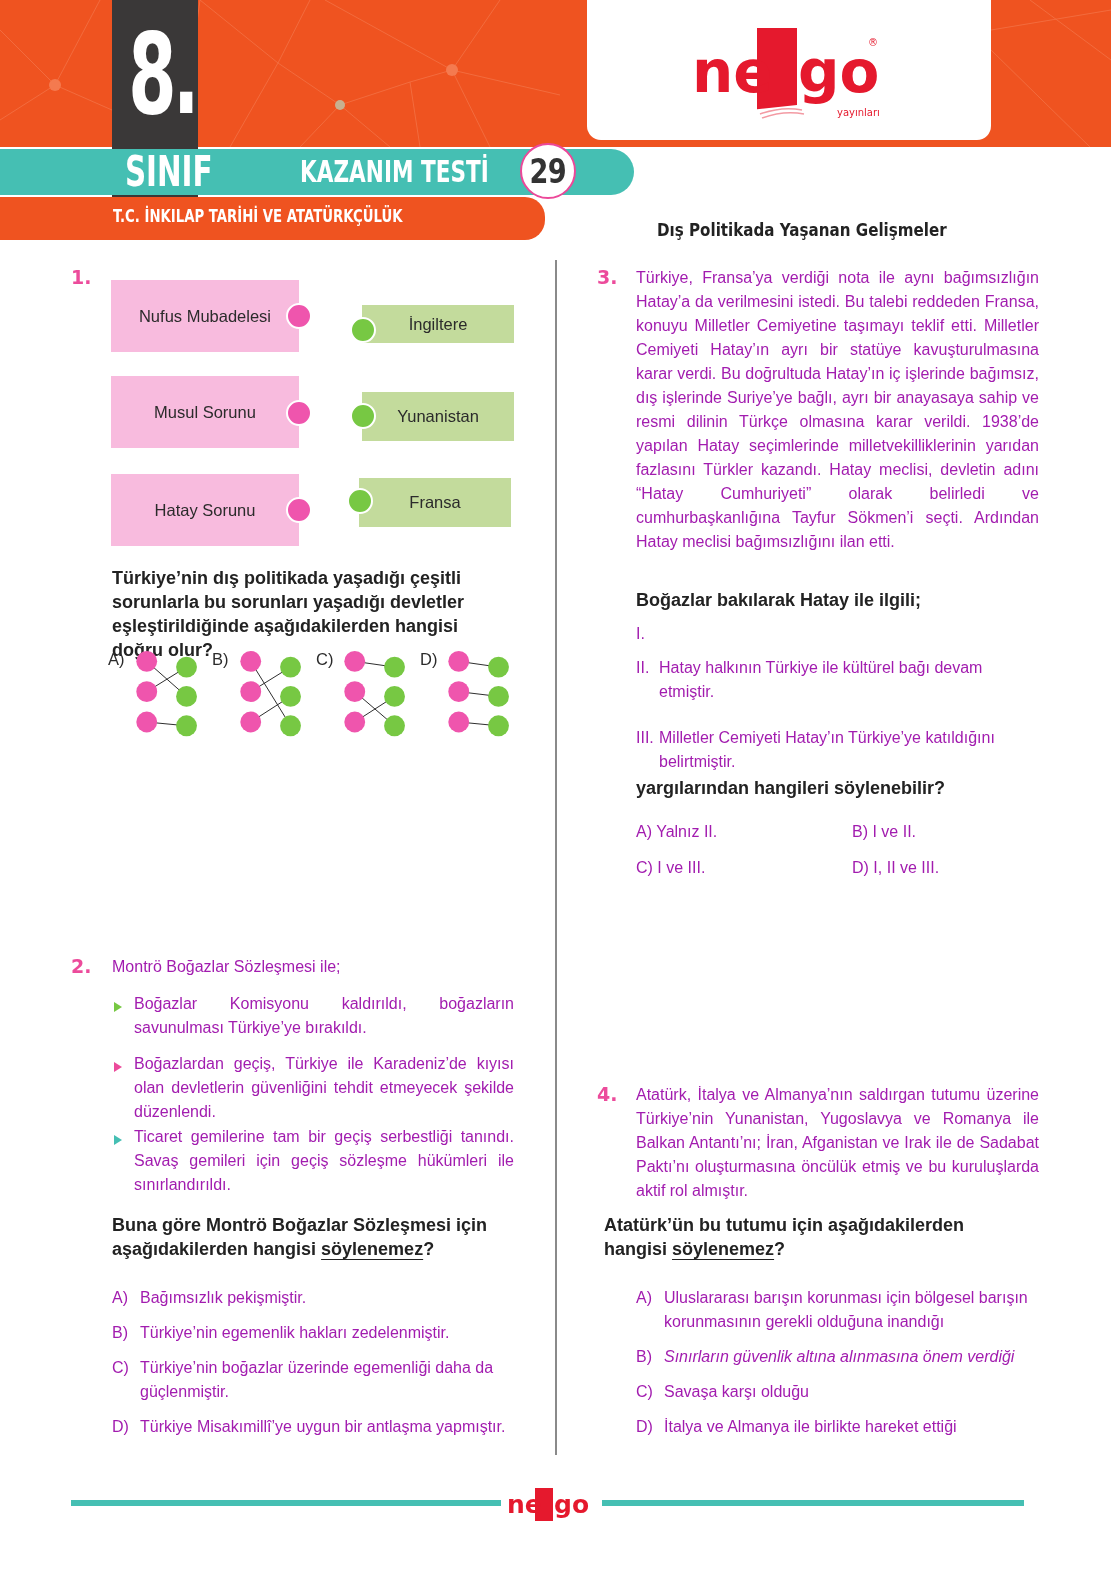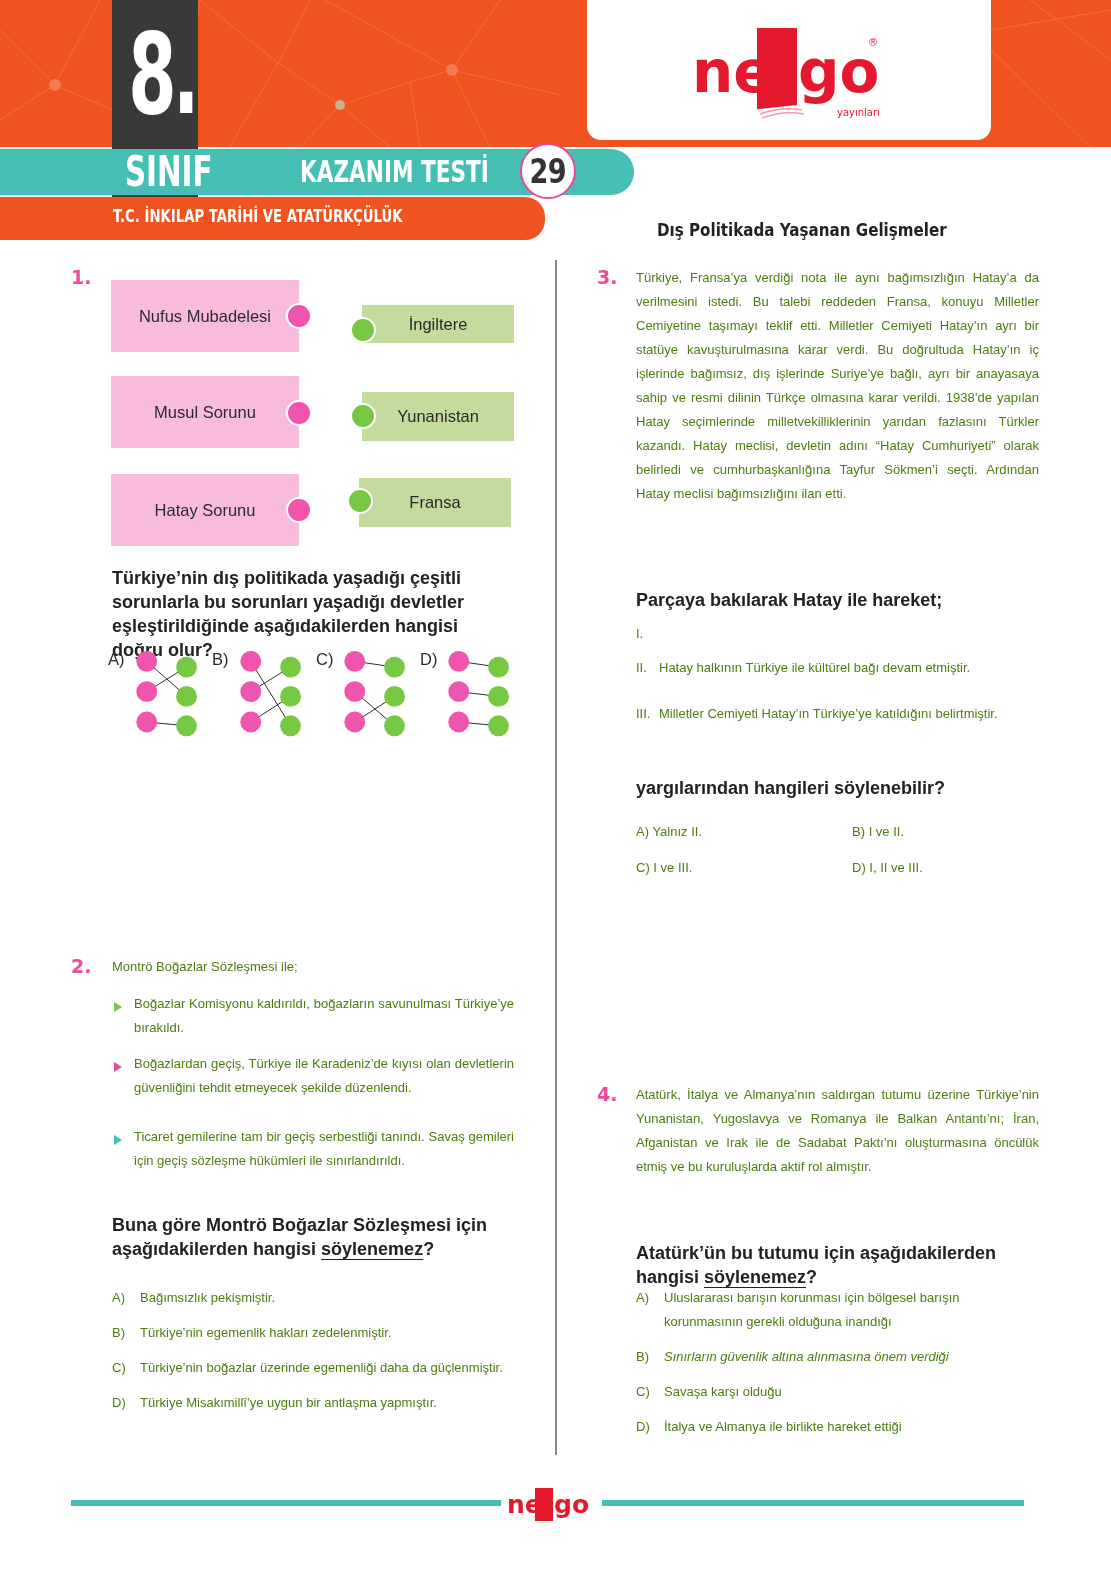--- a/index.html
+++ b/index.html
@@ -31,21 +31,21 @@
 
   .logo-card { position: absolute; left: 587px; top: 0; width: 404px; height: 140px; background: #ffffff; border-radius: 0 0 14px 14px; }
   .logo { position: absolute; left: 692px; top: 28px; width: 200px; height: 95px; }
   .topic { position: absolute; left: 657px; top: 218px; font-family: "DejaVu Sans", sans-serif; font-weight: bold; font-size: 18px;
            line-height: 24px; color: #222; transform: scaleX(0.84); transform-origin: left center; white-space: nowrap; }
 
   .col-divider { position: absolute; left: 555px; top: 260px; width: 2px; height: 1195px; background: #8a8a8a; }
 
   
   .qnum { position: absolute; font-family: "DejaVu Sans", sans-serif; font-weight: bold; font-size: 19px; color: #ec4b9b; }
-  .body-text { font-size: 13px; line-height: 24px; color: #4d7c0f; text-align: justify; }
+  .body-text { font-size: 16px; line-height: 24px; color: #a21caf; text-align: justify; }
   .bold-text { font-weight: bold; font-size: 18px; line-height: 24px; color: #222; }
 
   
   .m-box { position: absolute; height: 72px; display: flex; align-items: center; justify-content: center; font-size: 16.5px; color: #2b2b2b; }
   .m-left { background: #f8bbde; width: 188px; }
   .m-right { background: #c3db9c; width: 152px; }
   .dot { position: absolute; width: 26px; height: 26px; border-radius: 50%; border: 2px solid #fff; }
   .dot-pink { background: #ef55ad; }
   .dot-green { background: #77c843; }
 
@@ -218,21 +218,21 @@
       <span class="body-text" style="text-align:left;">Türkiye’nin boğazlar üzerinde egemenliği daha da güçlenmiştir.</span>
     </div>
   <div style="display:flex;">
       <span class="body-text" style="width:28px; flex:none;">D)</span>
       <span class="body-text" style="text-align:left;">Türkiye Misakımillî’ye uygun bir antlaşma yapmıştır.</span>
     </div>
 </div>
 
 <div class="qnum" style="left:597px; top:266px;">3.</div>
 <div class="body-text" style="position:absolute; left:636px; top:266px; width:403px;">Türkiye, Fransa’ya verdiği nota ile aynı bağımsızlığın Hatay’a da verilmesini istedi. Bu talebi reddeden Fransa, konuyu Milletler Cemiyetine taşımayı teklif etti. Milletler Cemiyeti Hatay’ın ayrı bir statüye kavuşturulmasına karar verdi. Bu doğrultuda Hatay’ın iç işlerinde bağımsız, dış işlerinde Suriye’ye bağlı, ayrı bir anayasaya sahip ve resmi dilinin Türkçe olmasına karar verildi. 1938’de yapılan Hatay seçimlerinde milletvekilliklerinin yarıdan fazlasını Türkler kazandı. Hatay meclisi, devletin adını “Hatay Cumhuriyeti” olarak belirledi ve cumhurbaşkanlığına Tayfur Sökmen’i seçti. Ardından Hatay meclisi bağımsızlığını ilan etti.</div>
-<div class="bold-text" style="position:absolute; left:636px; top:588px; width:403px;">Parçaya bakılarak Hatay ile hareket;</div>
+<div class="bold-text" style="position:absolute; left:636px; top:588px; width:403px;">Boğazlar bakılarak Hatay ile ilgili;</div>
 
 <div style="position:absolute; left:636px; top:622px; width:405px;">
   <div style="display:flex; margin-bottom:10px;">
       <span class="body-text" style="width:23px; flex:none;">I.</span>
     </div>
   <div style="display:flex; margin-bottom:22px;">
       <span class="body-text" style="width:23px; flex:none;">II.</span>
       <span class="body-text" style="text-align:left;">Hatay halkının Türkiye ile kültürel bağı devam etmiştir.</span>
     </div>
   <div style="display:flex;">
@@ -243,21 +243,21 @@
 
 <div class="bold-text" style="position:absolute; left:636px; top:776px; width:403px;">yargılarından hangileri söylenebilir?</div>
 
 <div class="body-text" style="position:absolute; left:636px; top:820px;"><span>A)</span> <span>Yalnız II.</span></div>
 <div class="body-text" style="position:absolute; left:852px; top:820px;"><span>B)</span> <span>I ve II.</span></div>
 <div class="body-text" style="position:absolute; left:636px; top:856px;"><span>C)</span> <span>I ve III.</span></div>
 <div class="body-text" style="position:absolute; left:852px; top:856px;"><span>D)</span> <span>I, II ve III.</span></div>
 
 <div class="qnum" style="left:597px; top:1083px;">4.</div>
 <div class="body-text" style="position:absolute; left:636px; top:1083px; width:403px;">Atatürk, İtalya ve Almanya’nın saldırgan tutumu üzerine Türkiye’nin Yunanistan, Yugoslavya ve Romanya ile Balkan Antantı’nı; İran, Afganistan ve Irak ile de Sadabat Paktı’nı oluşturmasına öncülük etmiş ve bu kuruluşlarda aktif rol almıştır.</div>
-<div class="bold-text" style="position:absolute; left:636px; top:1213px; width:403px;margin-top:28px;">
+<div class="bold-text" style="position:absolute; left:604px; top:1213px; width:403px;">
   <span>Atatürk’ün bu tutumu için aşağıdakilerden hangisi </span><span class="underline">söylenemez</span><span>?</span>
 </div>
 
 <div style="position:absolute; left:636px; top:1286px; width:405px;">
   <div style="display:flex; margin-bottom:11px;">
       <span class="body-text" style="width:28px; flex:none;">A)</span>
       <span class="body-text" style="text-align:left;">Uluslararası barışın korunması için bölgesel barışın korunmasının gerekli olduğuna inandığı</span>
     </div>
   <div style="display:flex; margin-bottom:11px;">
       <span class="body-text" style="width:28px; flex:none;">B)</span>

